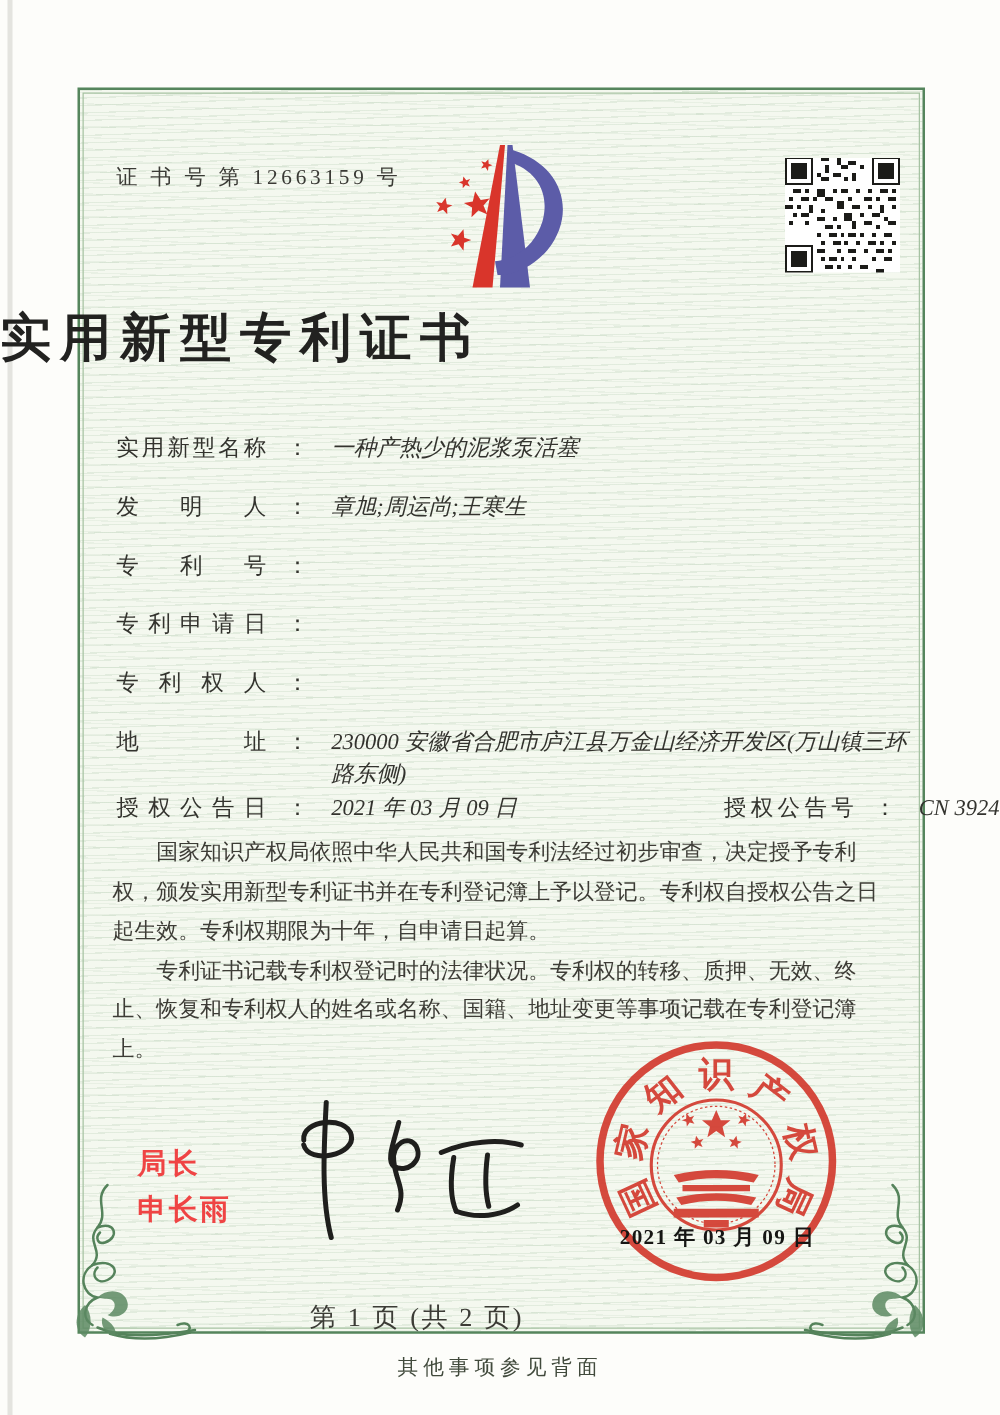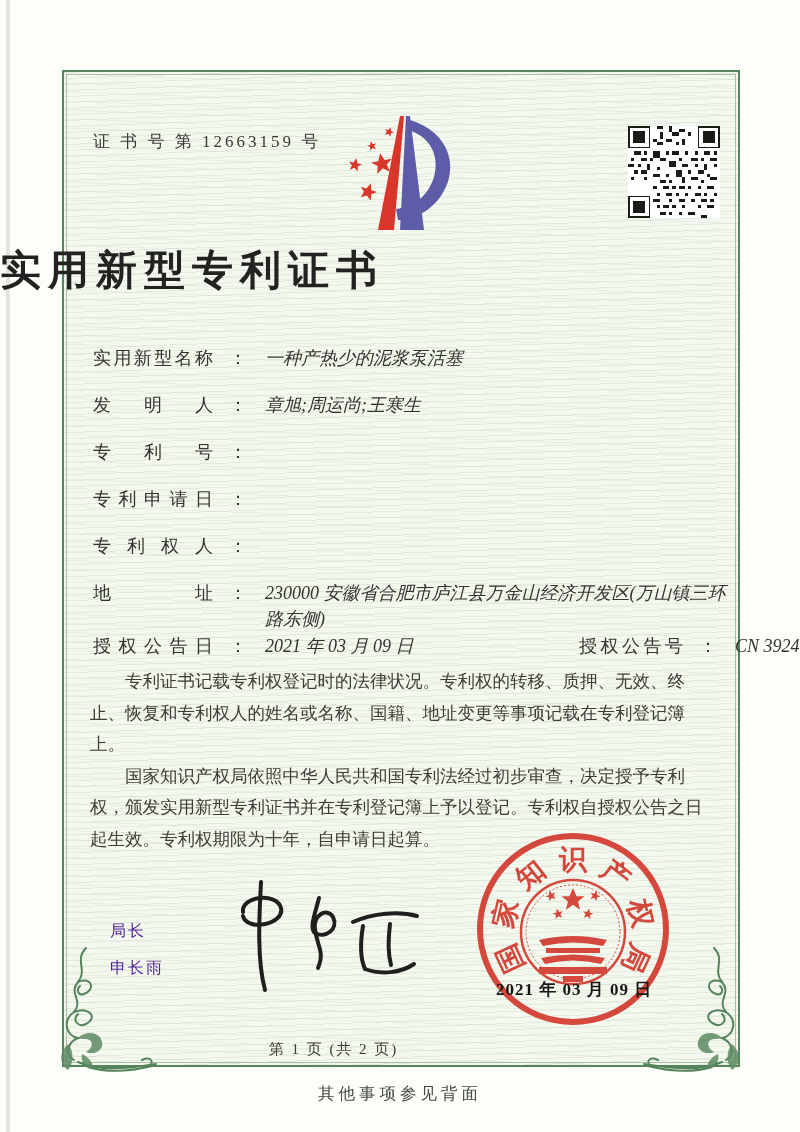--- a/index.html
+++ b/index.html
@@ -33,29 +33,29 @@
   .frow.addr { margin-bottom:1px; }
   .frow.addr .fvalue { width:462px; }
   .flabel2 { display:inline-block; width:104px; text-align:justify; text-align-last:justify; flex:none; margin-left:80px; }
   .v1 { width:218px; flex:none; }
 
   .paras { position:absolute; left:90px; top:666px; width:624px; font-size:17.5px;
            line-height:31.5px; color:#3d3c36; }
   .paras p { text-indent:2em; }
 
   .director { position:absolute; left:110px; top:912px; font-family:"Liberation Sans","DejaVu Sans",sans-serif;
-              font-size:16px; color:#4c1d95; letter-spacing:2px; line-height:37px; }
+              font-size:23px; color:#ef4444; letter-spacing:2px; line-height:37px;font-weight:bold; }
   .sig { position:absolute; left:213px; top:870px; width:218px; height:128px; }
 
   .seal { position:absolute; left:466px; top:824px; width:214px; height:214px; }
   .seal-date { position:absolute; left:478px; top:978px; width:192px; text-align:center;
                font-size:17px; font-weight:bold; color:#161614; letter-spacing:1px; }
 
   .page-num { position:absolute; left:0; top:1040px; width:667px; text-align:center;
-              font-size:15px; letter-spacing:2px; color:#3c3c36; }
+              font-size:21px; letter-spacing:2px; color:#3c3c36; }
   .back-note { position:absolute; left:0; top:1083px; width:800px; text-align:center;
                font-size:16.5px; letter-spacing:4px; color:#414a3c; }
 
   .orn { position:absolute; width:112px; height:126px; }
   .orn.bl { left:48px;  top:946px; }
   .orn.br { left:640px; top:946px; transform:scaleX(-1); }
 </style>
 </head>
 <body>
 
@@ -246,22 +246,22 @@
       <span class="flabel">授权公告日</span>
         <span class="fcolon">：</span>
         <span class="fvalue v1">2021 年 03 月 09 日</span>
         <span class="flabel2">授权公告号</span>
         <span class="fcolon">：</span>
         <span class="fvalue">CN 392473603 U</span>
     </div>
   </div>
 
   <div class="paras">
+    <p>国家知识产权局依照中华人民共和国专利法经过初步审查，决定授予专利权，颁发实用新型专利证书并在专利登记簿上予以登记。专利权自授权公告之日起生效。专利权期限为十年，自申请日起算。</p>
     <p>专利证书记载专利权登记时的法律状况。专利权的转移、质押、无效、终止、恢复和专利权人的姓名或名称、国籍、地址变更等事项记载在专利登记簿上。</p>
-    <p>国家知识产权局依照中华人民共和国专利法经过初步审查，决定授予专利权，颁发实用新型专利证书并在专利登记簿上予以登记。专利权自授权公告之日起生效。专利权期限为十年，自申请日起算。</p>
   </div>
 
   <div class="director">
     <div>局长</div>
     <div>申长雨</div>
   </div>
 
   <svg class="sig" viewBox="0 0 218 128">
     <g fill="none" stroke="#1f1f1d" stroke-width="4" stroke-linecap="round">
       <path d="M30,42 C28,26 64,22 68,38 C72,54 34,62 30,46"></path>

